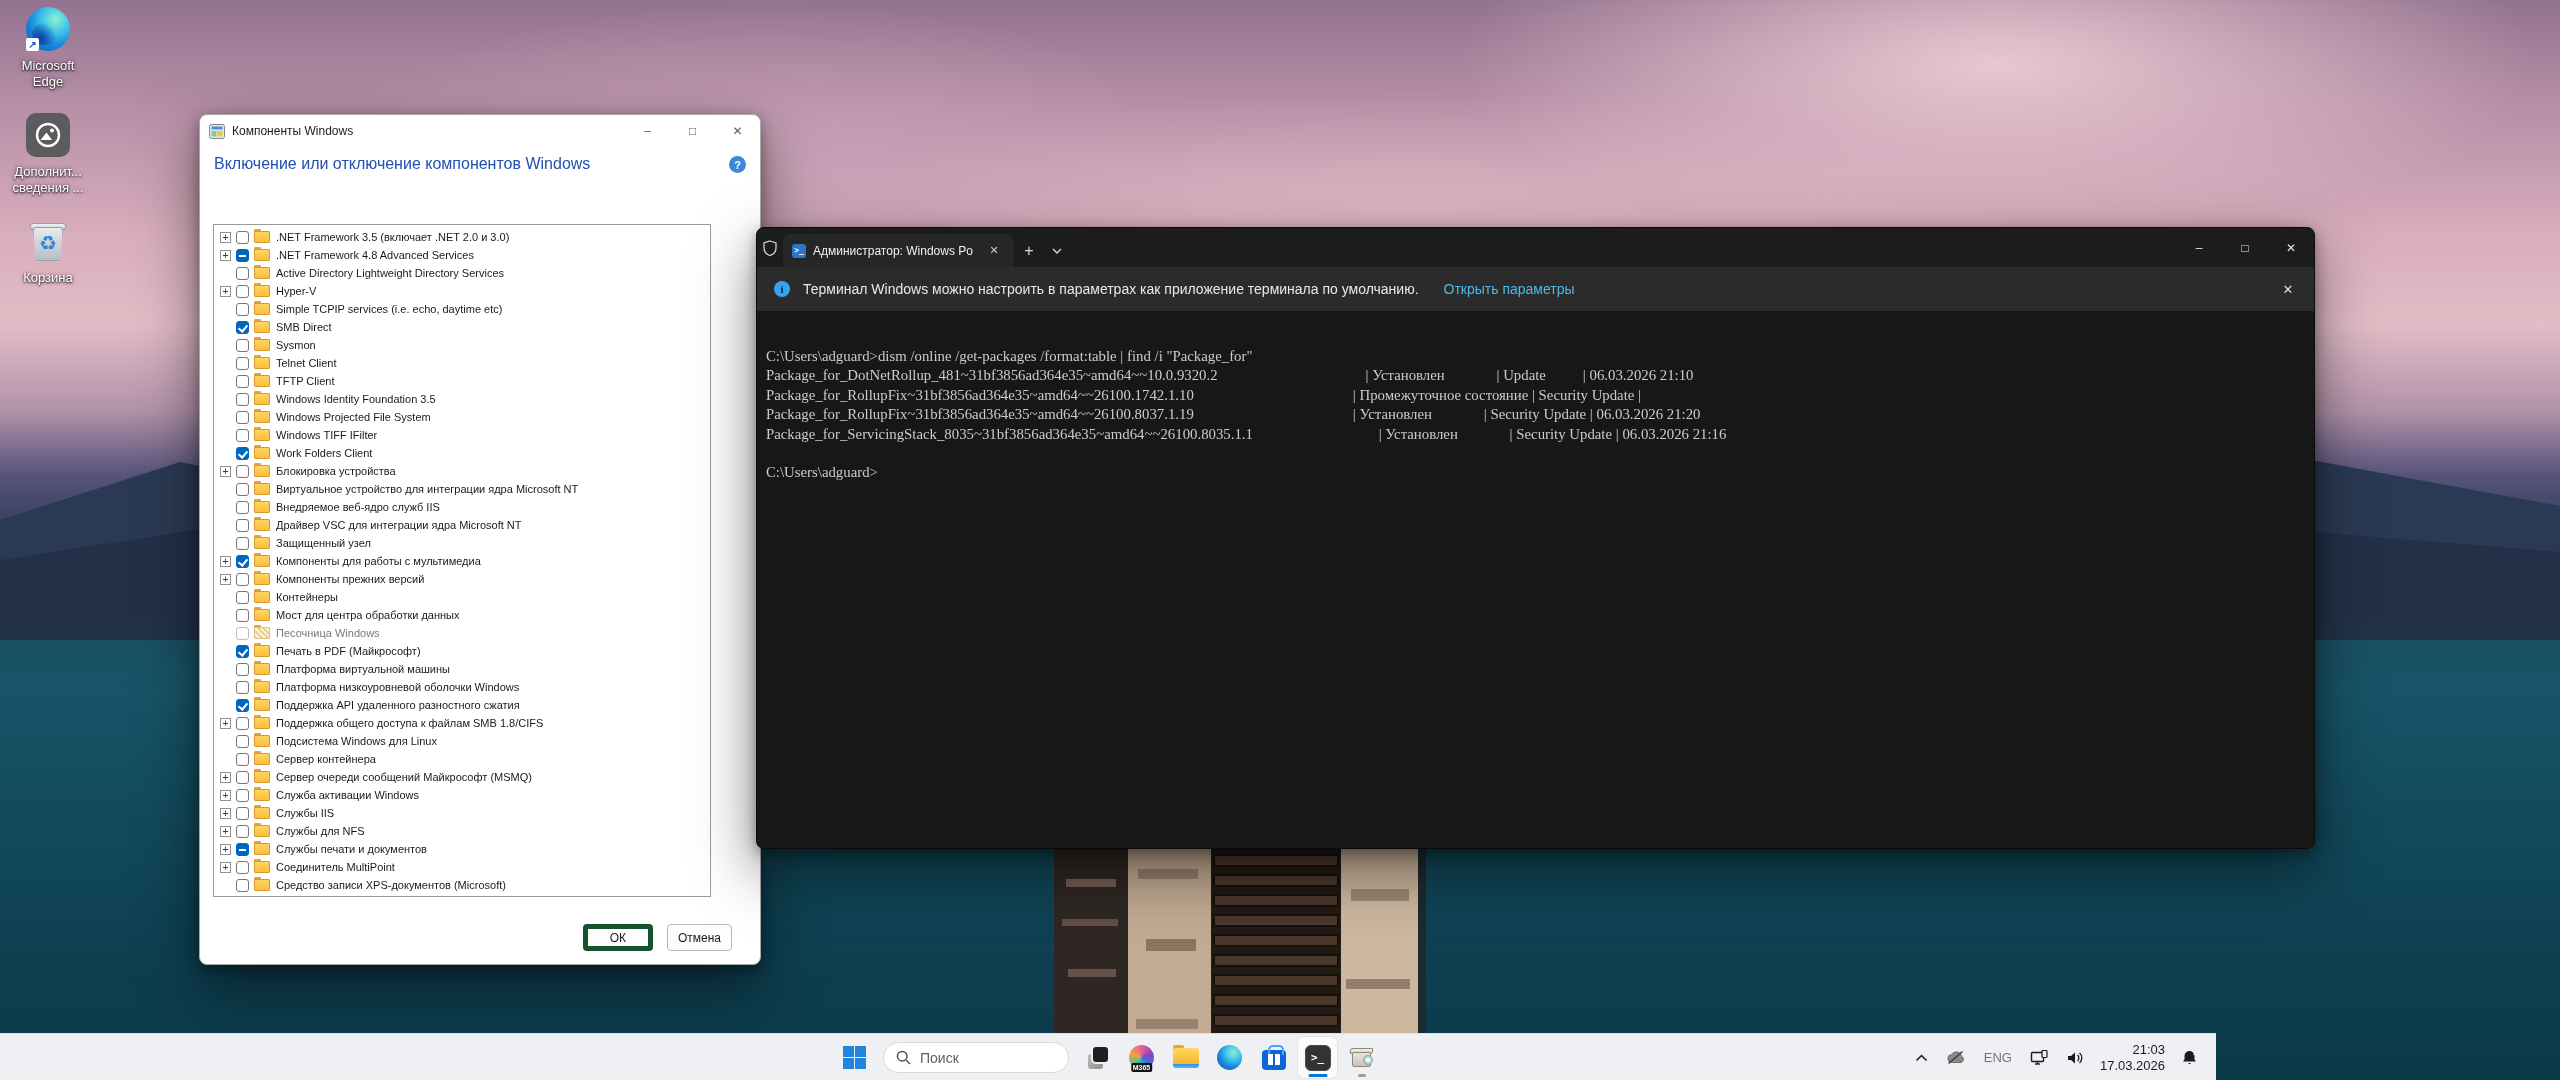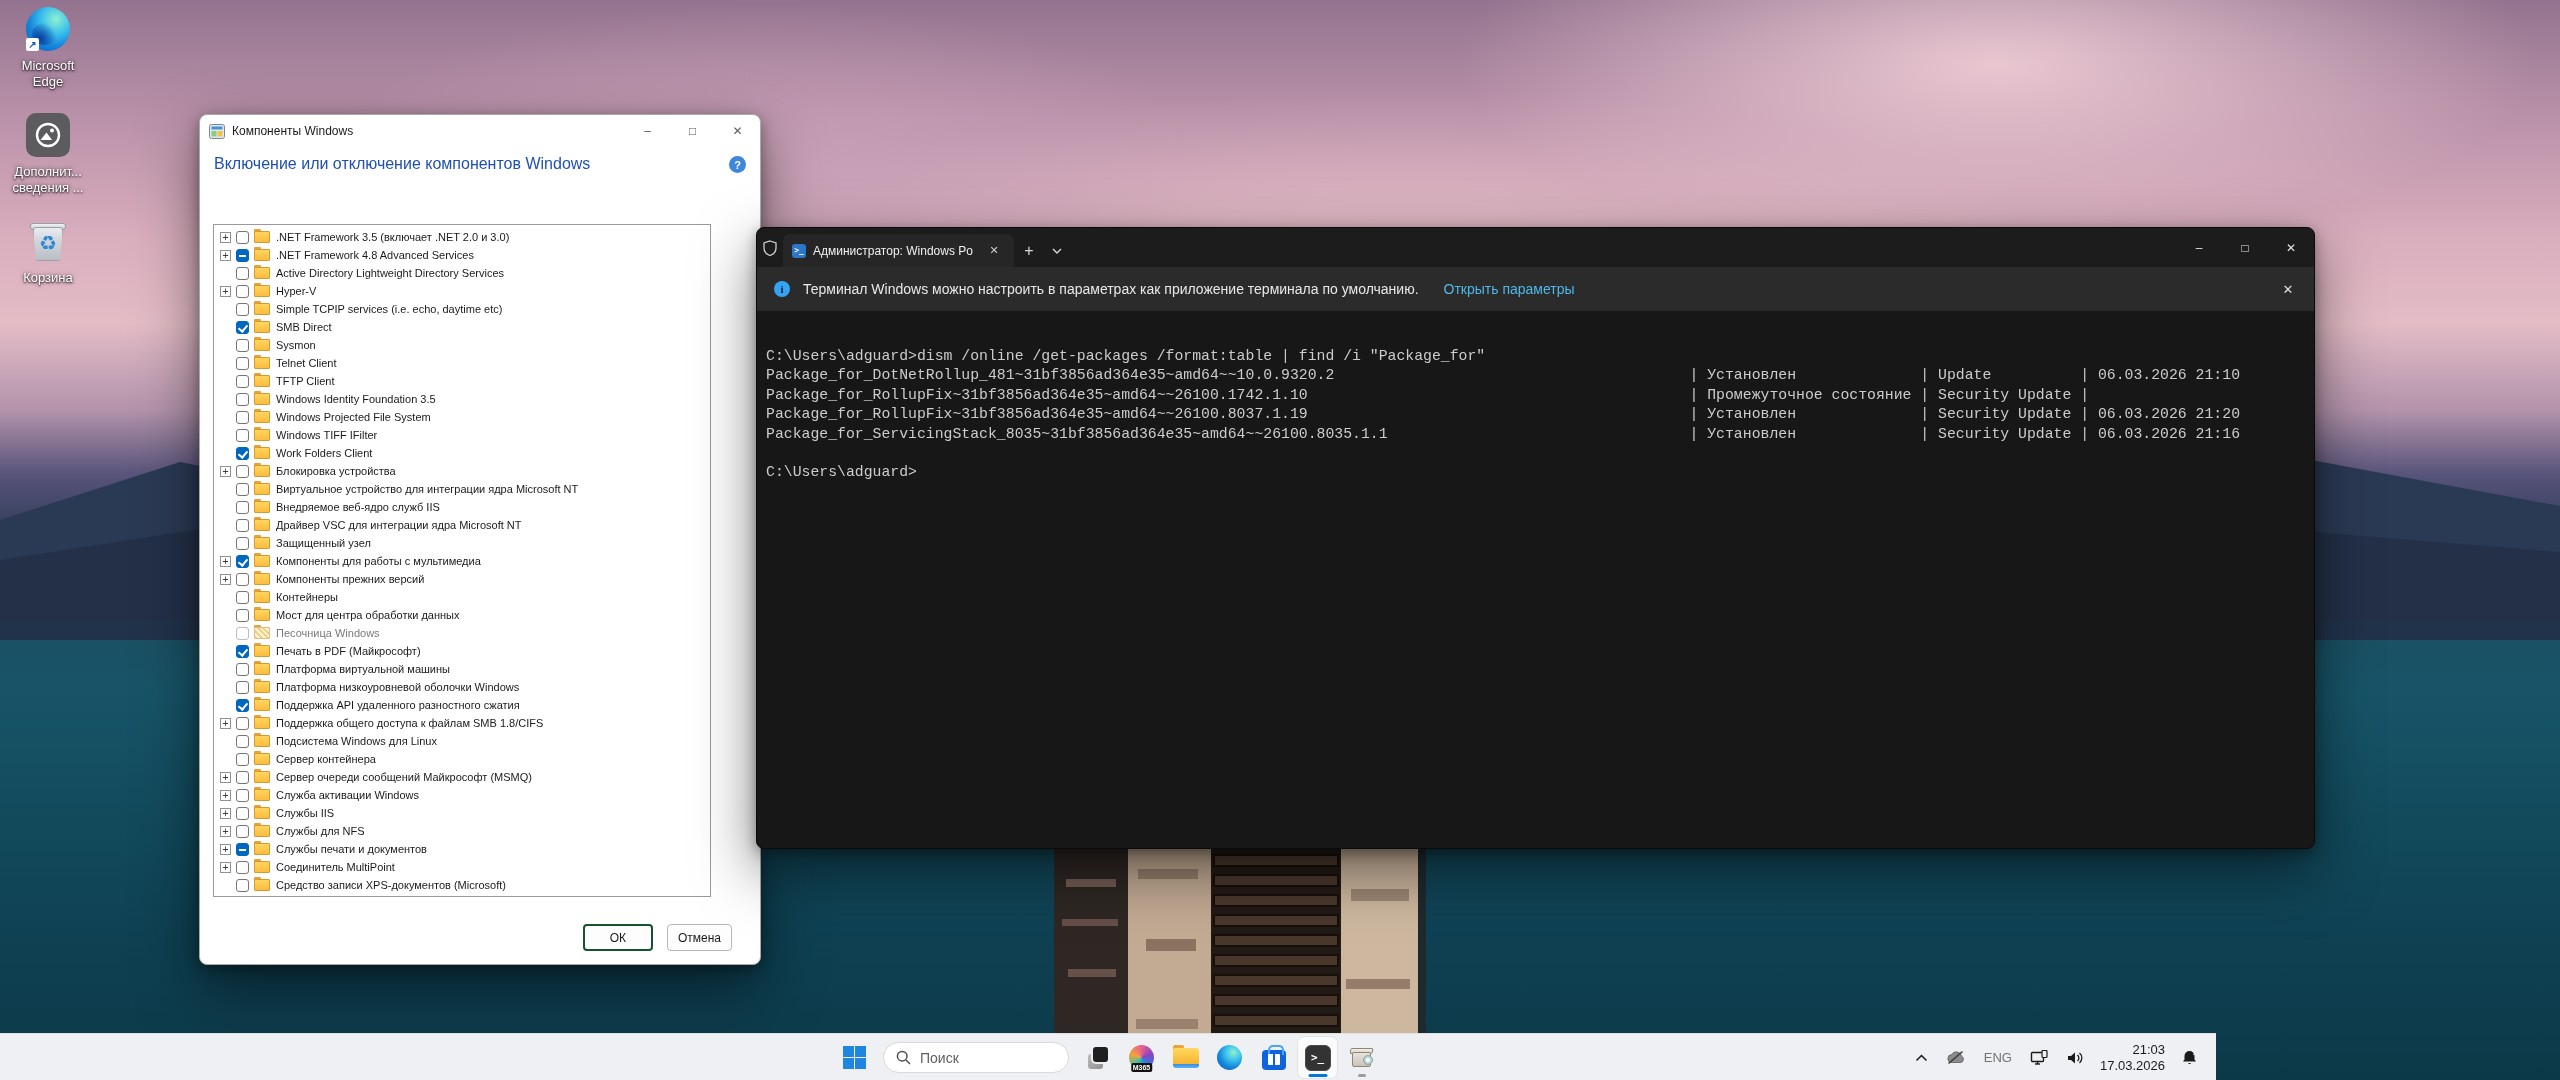--- a/index.html
+++ b/index.html
@@ -65,21 +65,21 @@
   .cbx.indeterminate::after { content:""; position:absolute; left:2px; top:5px; width:7px; height:2px; background:#fff; }
   .folder { width:16px; height:12px; position:relative; margin-right:6px; flex:0 0 16px; }
   .folder::before { content:""; position:absolute; left:0; top:-2px; width:7px; height:4px; background:#e8a33c; border-radius:1px 1px 0 0; }
   .folder::after { content:""; position:absolute; inset:0; background:linear-gradient(180deg,#ffd65e 0%,#fbbd3f 100%); border-radius:1px; border:1px solid #d89a2e; }
   .feat-row.disabled .folder::after { background:repeating-linear-gradient(45deg,#f1d089 0 2px,#fdf4d8 2px 4px); border-color:#d9c08a; }
   .feat-row.disabled .cbx { border-color:#bdbdbd; }
   .feat-label { font-size:11px; color:#1a1a1a; white-space:nowrap; }
   .feat-row.disabled .feat-label { color:#7a7a7a; }
   .fd-footer { position:absolute; right:28px; bottom:13px; display:flex; gap:14px; }
   .btn { height:27px; font-size:12px; color:#1a1a1a; background:#fdfdfd; border:1px solid #b8b8b8; border-radius:4px; padding:0 10px; min-width:62px; }
-  .btn.default { border:2px solid #14532d; min-width:70px; }
+  .btn.default { border:5px solid #14532d; min-width:70px; }
 
   
   .terminal { position:absolute; left:756px; top:227px; width:1559px; height:622px; background:#161616;
     border-radius:8px; overflow:hidden; border:1px solid #0a0a0a; }
   .t-titlebar { height:39px; background:#1c1c1c; display:flex; align-items:flex-end; position:relative; }
   .t-shield { width:26px; height:39px; display:flex; align-items:center; justify-content:center; }
   .t-tab { width:231px; height:33px; background:#262626; border-radius:7px 7px 0 0; display:flex; align-items:center;
     padding:0 6px 0 9px; gap:7px; }
   .t-tab-icon { width:14px; height:14px; border-radius:3px; background:#2b76c9; color:#fff; font-size:8px; font-weight:bold;
     display:flex; align-items:center; justify-content:center; font-family:"DejaVu Sans Mono",monospace; }
@@ -89,21 +89,21 @@
   .t-dropdown { width:26px; height:33px; display:flex; align-items:center; justify-content:center; }
   .t-caption-btns { position:absolute; right:0; top:0; height:39px; display:flex; }
   .t-cap { width:46px; height:39px; display:flex; align-items:center; justify-content:center; color:#e6e6e6; font-size:12px; }
   .t-banner { height:44px; background:#2b2b2b; display:flex; align-items:center; padding:0 14px 0 17px; gap:13px; }
   .t-info-ico { width:16px; height:16px; border-radius:50%; background:#35a3f1; color:#06283d; font-size:11px; font-weight:bold;
     display:flex; align-items:center; justify-content:center; flex:0 0 16px; font-family:"Liberation Serif",serif; }
   .t-banner-text { font-size:14px; color:#e8e8e8; }
   .t-banner-link { font-size:14px; color:#4fb8e8; margin-left:12px;text-align:right; }
   .t-banner-close { margin-left:auto; color:#dedede; font-size:13px; width:24px; height:24px; display:flex; align-items:center; justify-content:center; }
   .t-content { height:539px; background:#171717; padding:36px 0 0 9px; }
-  .t-content pre { font-family:Liberation Mono, monospace; font-size:14.8px; line-height:19.4px; color:#cccccc; white-space:pre; }
+  .t-content pre { font-family:Liberation Serif, serif; font-size:14.8px; line-height:19.4px; color:#cccccc; white-space:pre; }
 
   
   .taskbar { position:absolute; left:0; bottom:0; width:2216px; height:47px; background:#eef0f3; border-top:1px solid rgba(0,0,0,.07); }
   .tb-center { position:absolute; left:50%; top:0; transform:translateX(-50%); height:47px; display:flex; align-items:center; gap:5px; }
   .tb-btn { width:39px; height:41px; border-radius:6px; display:flex; align-items:center; justify-content:center; position:relative; }
   .tb-btn.active { background:#fbfbfc; box-shadow:0 0 0 1px rgba(0,0,0,.05); }
   .tb-pill { position:absolute; bottom:1px; left:50%; transform:translateX(-50%); width:19px; height:3px; border-radius:2px; background:#0078d4; }
   .tb-dot { position:absolute; bottom:1px; left:50%; transform:translateX(-50%); width:8px; height:3px; border-radius:2px; background:#9b9b9b; }
   .search-pill { width:186px; height:31px; border-radius:16px; background:#fff; border:1px solid #d9d9de;
     display:flex; align-items:center; gap:9px; padding-left:12px; margin:0 4px; }

